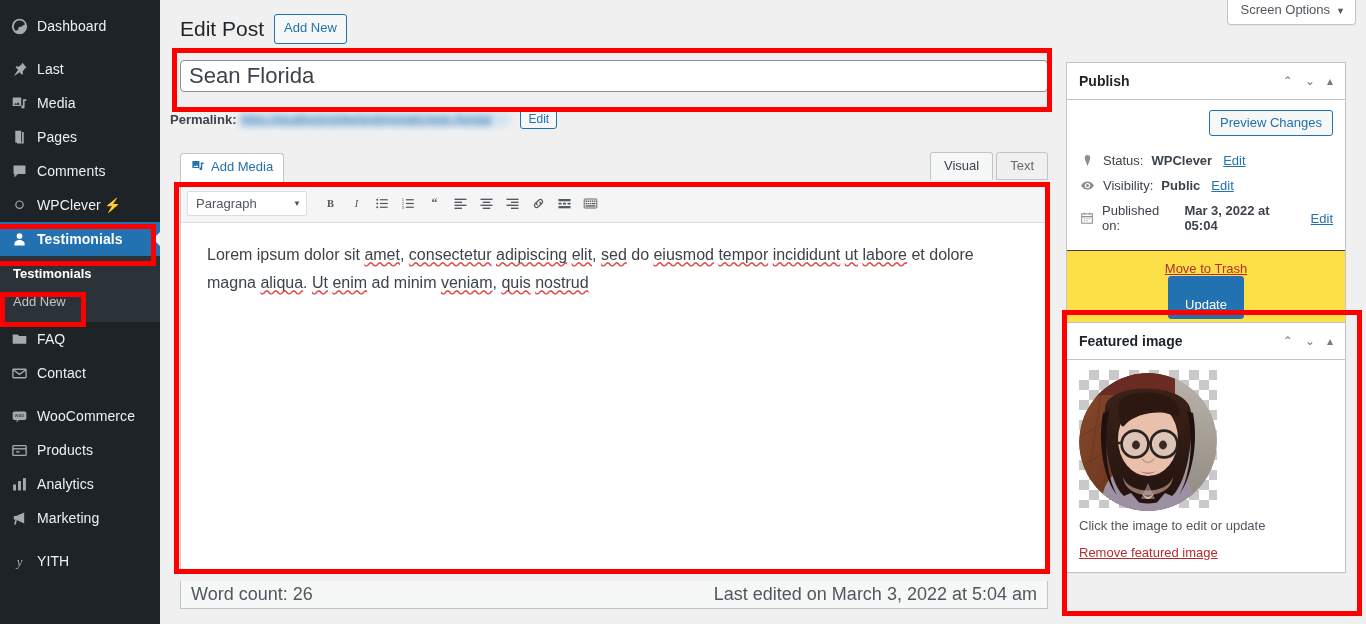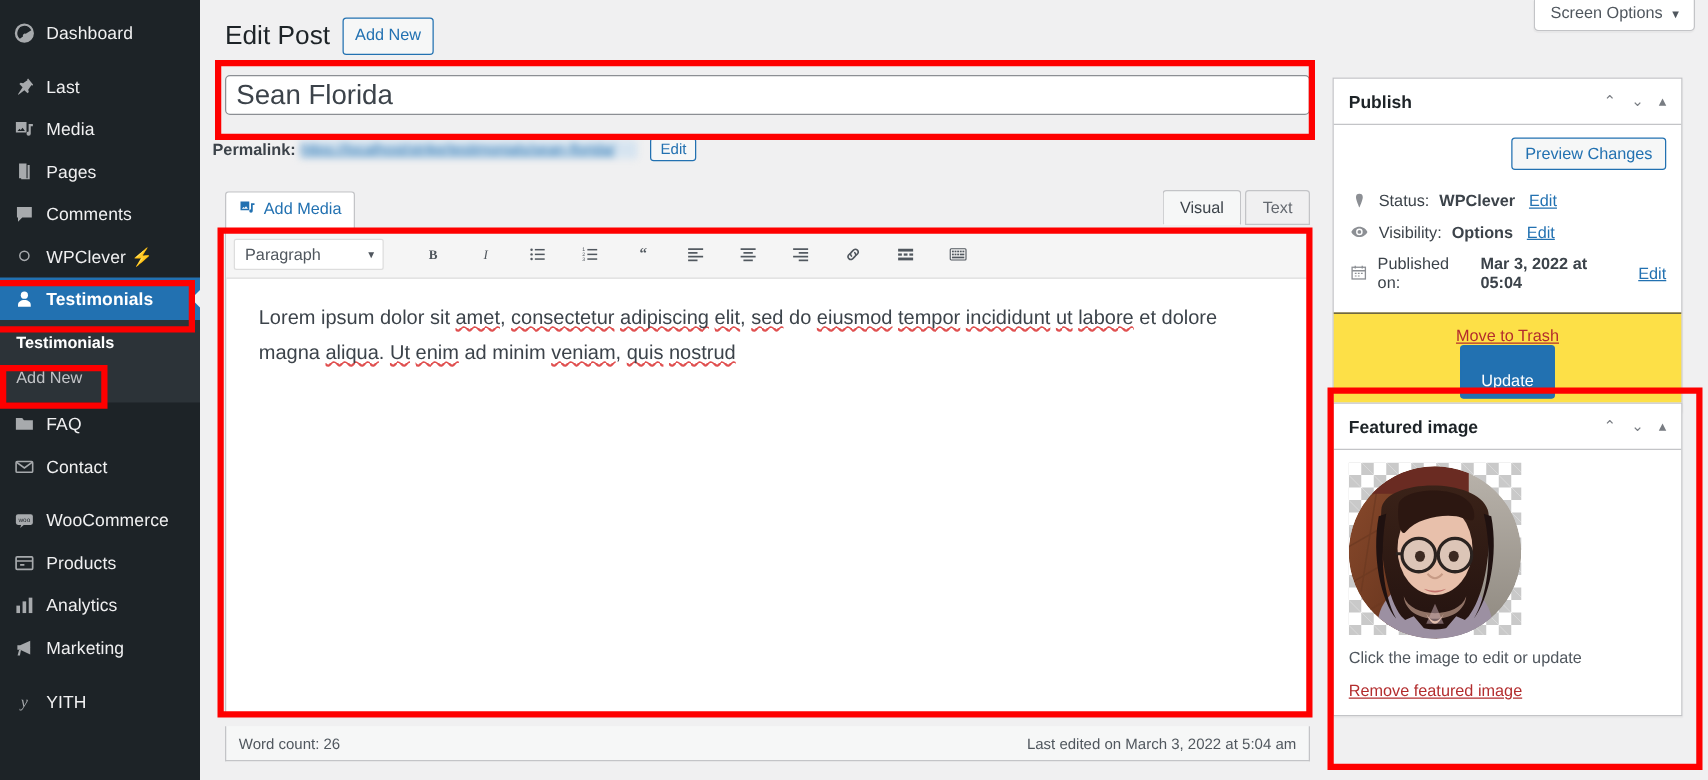--- a/index.html
+++ b/index.html
@@ -198,21 +198,21 @@
     width: 868px; height: 388px;
     background: #fff;
     border: 1px solid #c3c4c7;
   }
   #editor-toolbar {
     display: flex; align-items: center;
     height: 38px;
     padding: 0 6px;
     background: #f5f5f5;
     border-bottom: 1px solid #ddd;
-    gap: 16px;
+    gap: 0;
   }
   .para-select {
     display: flex; align-items: center; justify-content: space-between;
     width: 120px; height: 25px;
     background: #fff;
     border: 1px solid #ddd;
     border-radius: 2px;
     padding: 0 5px 0 8px;
     font-size: 13px;
     color: #50575e;
@@ -242,21 +242,21 @@
   .sp { text-decoration: underline wavy #e05050; text-decoration-skip-ink: none; }
 
   #status-bar {
     position: absolute; left: 20px; top: 581px;
     width: 868px; height: 28px;
     background: #f6f7f7;
     border: 1px solid #c3c4c7;
     border-top: none;
     display: flex; align-items: center; justify-content: space-between;
     padding: 0 10px;
-    font-size: 12px;
+    font-size: 18px;
     color: #50575e;
   }
 
   
   .postbox {
     position: absolute;
     background: #fff;
     border: 1px solid #c3c4c7;
     box-shadow: 0 1px 1px rgba(0,0,0,.04);
   }
@@ -681,21 +681,21 @@
         </div>
 
         <div class="misc-row">
           <span class="mi">
             <svg width="15" height="15" viewBox="0 0 20 20" fill="currentColor">
                 <path d="M10 4.5c-4 0-7.3 2.6-8.6 5.5 1.3 2.9 4.6 5.5 8.6 5.5s7.3-2.6 8.6-5.5C17.3 7.1 14 4.5 10 4.5zm0 9a3.5 3.5 0 110-7 3.5 3.5 0 010 7z"></path>
                 <circle cx="10" cy="10" r="2"></circle>
               </svg>
           </span>
           <span>Visibility:</span>
-          <b>Options</b>
+          <b>Public</b>
           <span class="link-edit">Edit</span>
         </div>
 
         <div class="misc-row">
           <span class="mi">
             <svg width="14" height="14" viewBox="0 0 20 20" fill="none" stroke="currentColor" stroke-width="1.5">
                 <rect x="2.4" y="4" width="15.2" height="13.4"></rect>
                 <path d="M2.4 8h15.2M6 2.4v3M14 2.4v3"></path>
                 <g stroke-width="1.2">
                   <path d="M5.5 11h2M9 11h2M12.5 11h2M5.5 14h2M9 14h2"></path>

